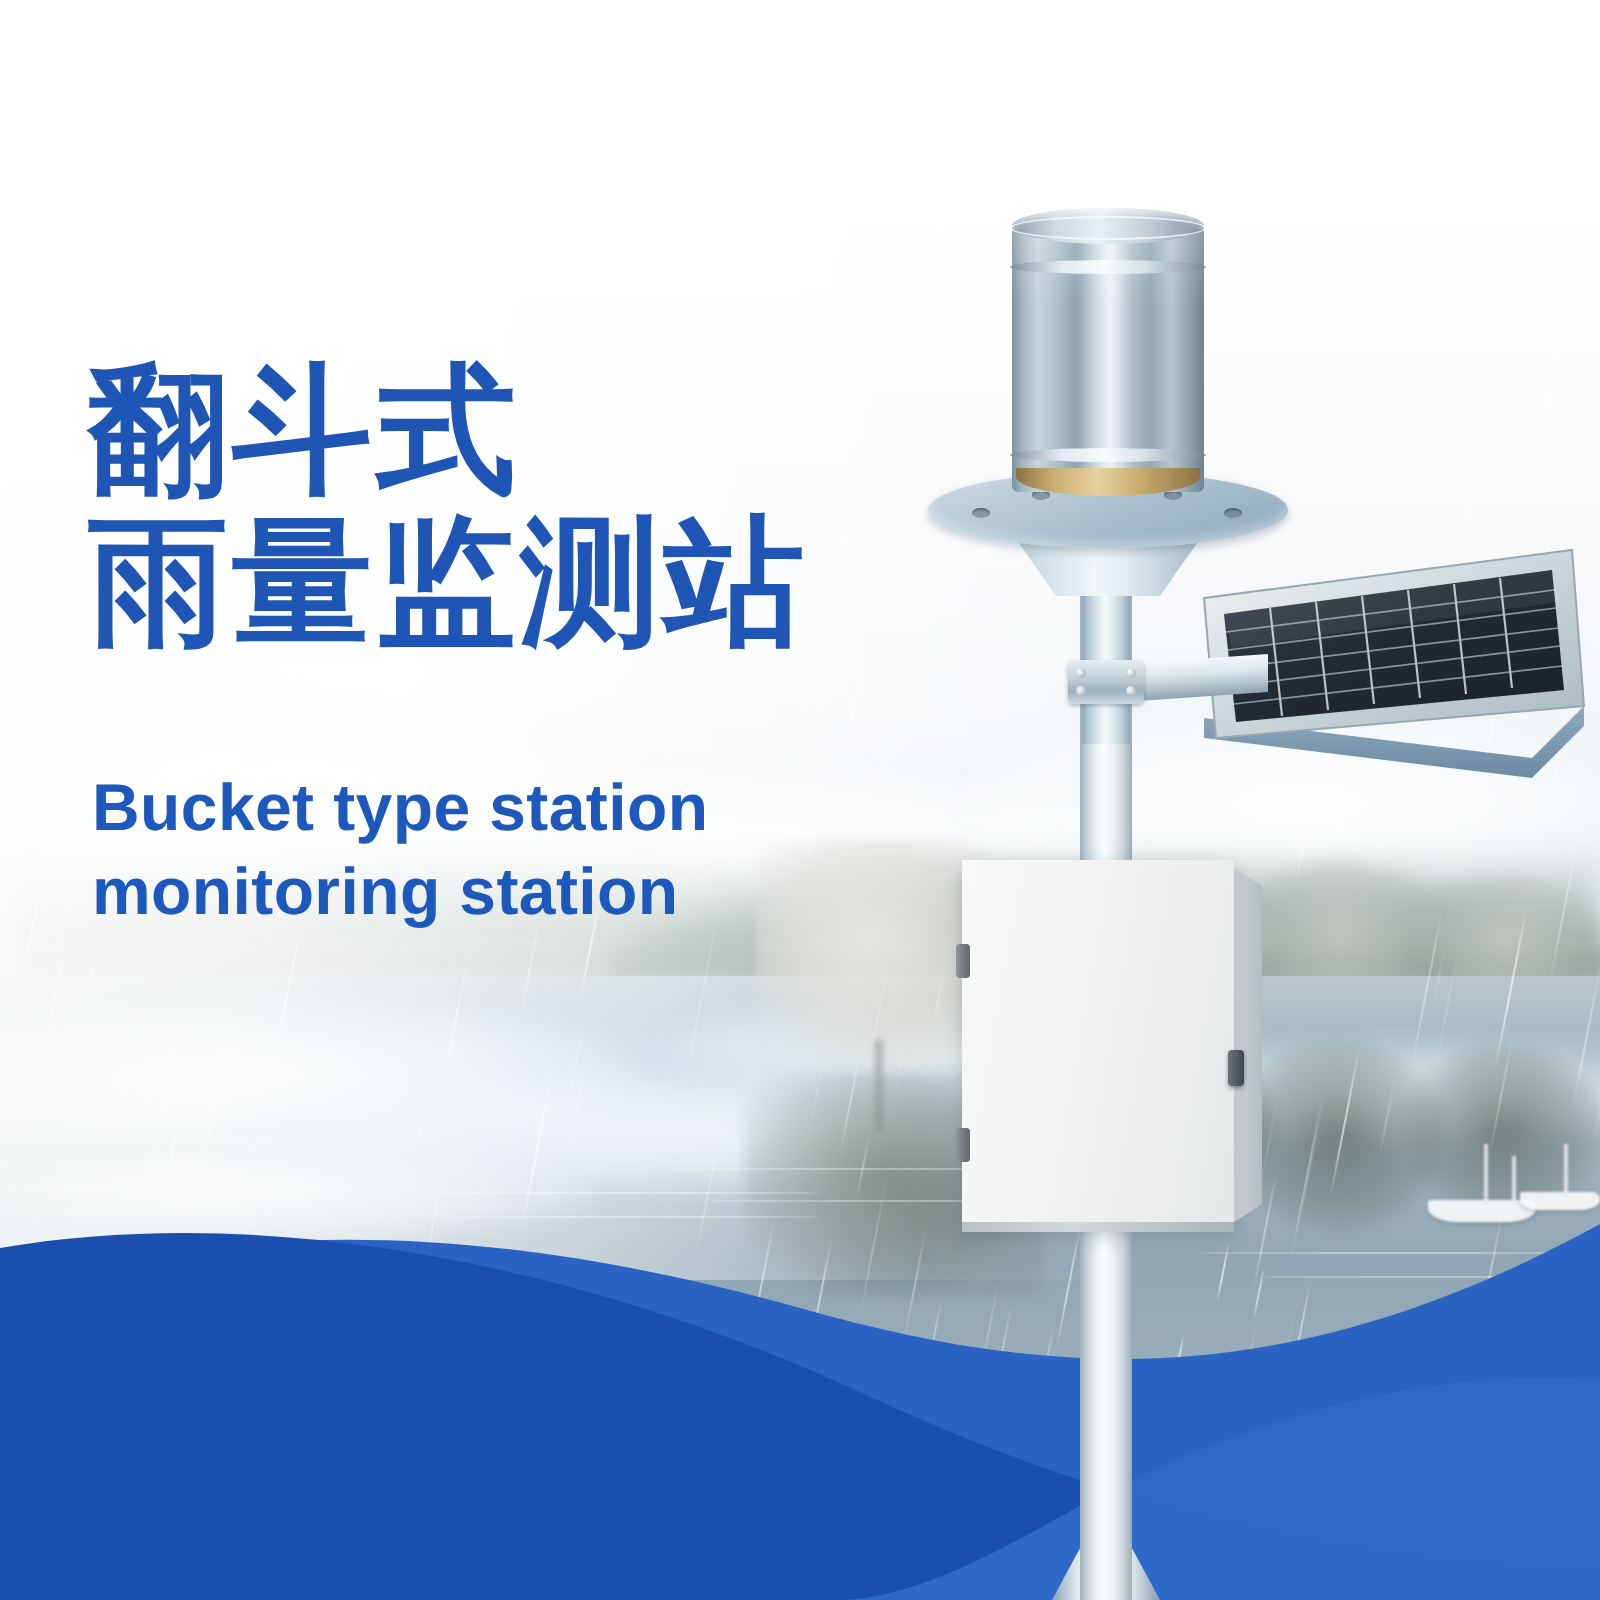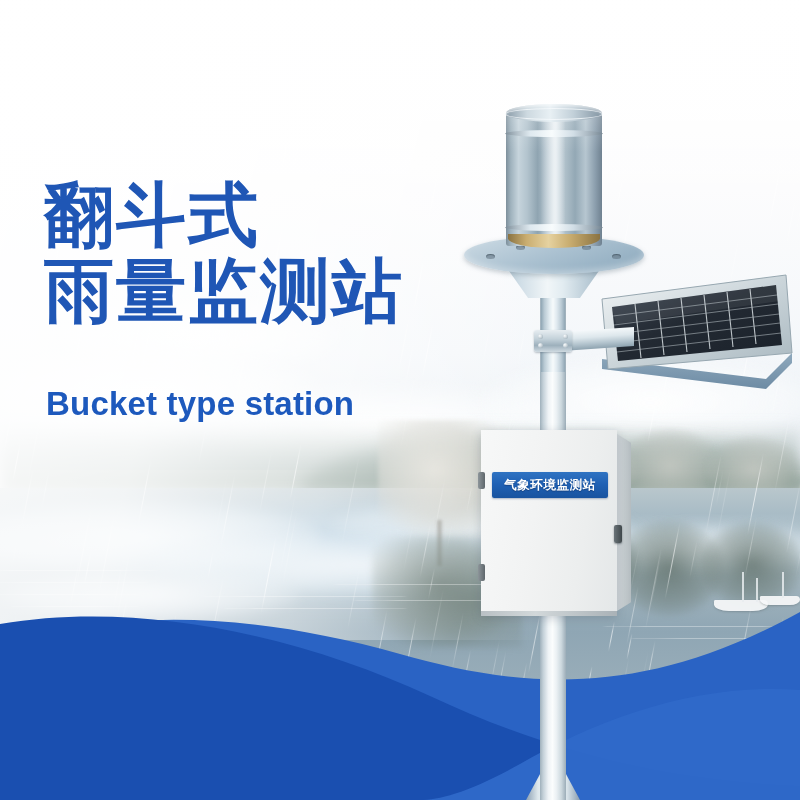--- a/index.html
+++ b/index.html
@@ -696,23 +696,20 @@
       <div class="gauge-band gb2"></div>
       <div class="gauge-band gb1"></div>
       <div class="gauge-top"></div>
       <div class="gauge-rim"></div>
     </div>
 
     <div class="cabinet">
       <div class="cab-side"></div>
       <div class="cab-face">
         <div class="cab-bottom"></div>
-        <div class="cab-label">
-          <span>气象环境监测站</span>
-        </div>
         <div class="hinge hinge-a"></div>
         <div class="hinge hinge-b"></div>
       </div>
       <div class="latch"></div>
     </div>
   </div>
 
   <div class="waves">
     <svg width="800" height="250" viewBox="0 0 800 250" preserveAspectRatio="none">
 
@@ -725,15 +722,16 @@
   </div>
 
 
   <div class="headline">
     <div class="hl-line" style="color:#1f56b5;">翻斗式</div>
     <div class="hl-line" style="color:#1f56b5;">雨量监测站</div>
   </div>
 
   <div class="subhead">
     <div class="sh-line" style="color:#1d59bd;">Bucket type station</div>
+    <div class="sh-line" style="color:#1d59bd;">monitoring station</div>
   </div>
 
 </div>
 
 </body></html>

